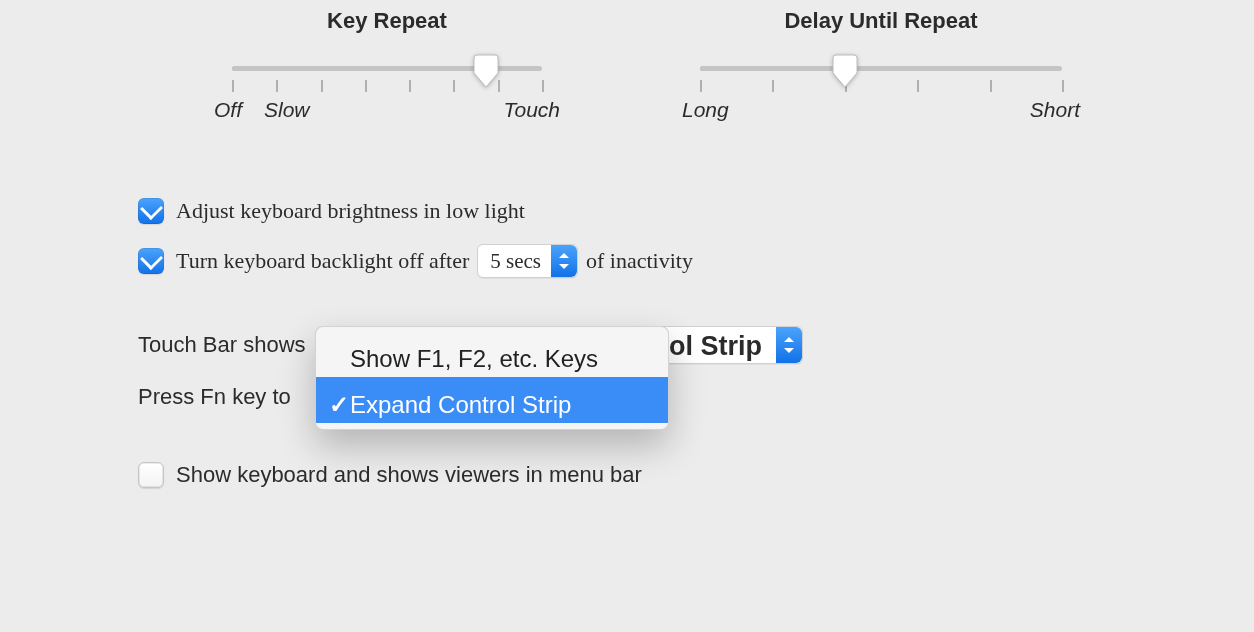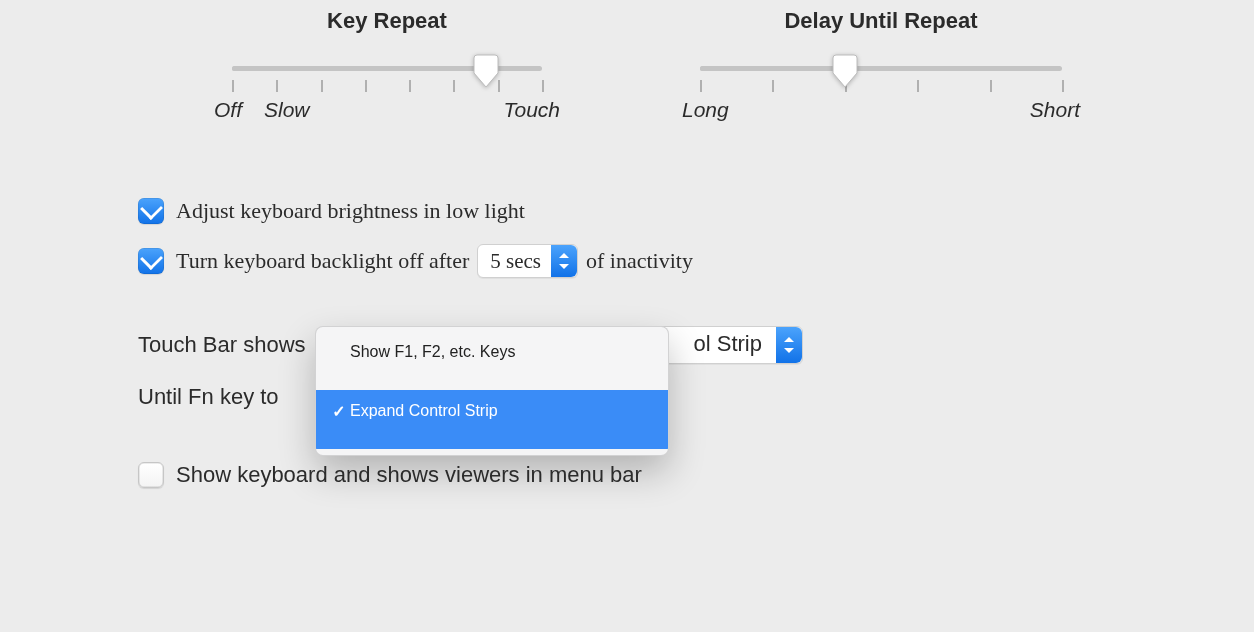--- a/index.html
+++ b/index.html
@@ -186,21 +186,22 @@
     background: #fff;
     border: 1px solid #d0d0d0;
     border-radius: 6px;
     box-shadow: 0 1px 0 rgba(0,0,0,0.05);
     box-sizing: border-box;
   }
   .underSelect .value {
     position: absolute;
     right: 40px;
     top: 4px;
-    font-size: 22px;
+    font-size: 27px;
+    font-weight: bold;
   }
   .underSelect .stepper {
     position: absolute;
     right: 0; top: 0; bottom: 0;
     width: 26px;
     background: linear-gradient(#4ba3fc, #1172e8);
     border-top-right-radius: 6px;
     border-bottom-right-radius: 6px;
     display: flex;
     flex-direction: column;
@@ -225,24 +226,24 @@
     width: 352px;
     background: #f5f5f6;
     border-radius: 8px;
     border: 1px solid rgba(0,0,0,0.14);
     box-shadow: 0 16px 36px rgba(0,0,0,0.24);
     padding: 4px 0 6px 0;
     overflow: hidden;
   }
   .menu .item {
     display: flex;
-    align-items: center;
+    align-items: flex-end;
     height: 42px;
-    padding: 0 16px 17px 12px;
-    font-size: 16px;
+    padding: 0 16px 4px 12px;
+    font-size: 24px;
     color: #222;
   }
   .menu .item .check {
     width: 22px;
     display: inline-flex;
     align-items: center;
     justify-content: center;
     flex: 0 0 auto;
     color: inherit;
     font-weight: 700;
@@ -349,21 +350,21 @@
     <span>of inactivity</span>
   </div>
 </div>
 
 <div class="underSelect">
   <span class="value">ol Strip</span>
   <div class="stepper"></div>
 </div>
 
 <div class="label-touch">Touch Bar shows</div>
-<div class="label-fn">Until Fn key to</div>
+<div class="label-fn">Press Fn key to</div>
 
 <div class="menu">
   <div class="item">
     <span class="check"></span>
     <span>Show F1, F2, etc. Keys</span>
   </div>
   <div class="item selected">
     <span class="check">✓</span>
     <span>Expand Control Strip</span>
   </div>

